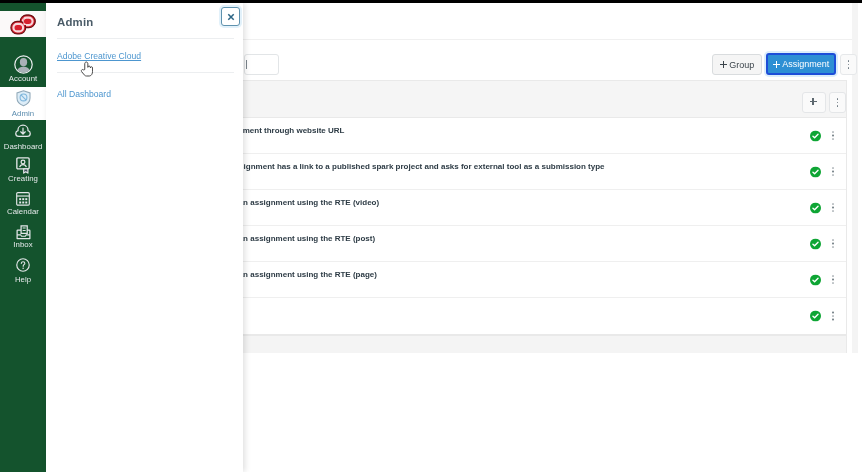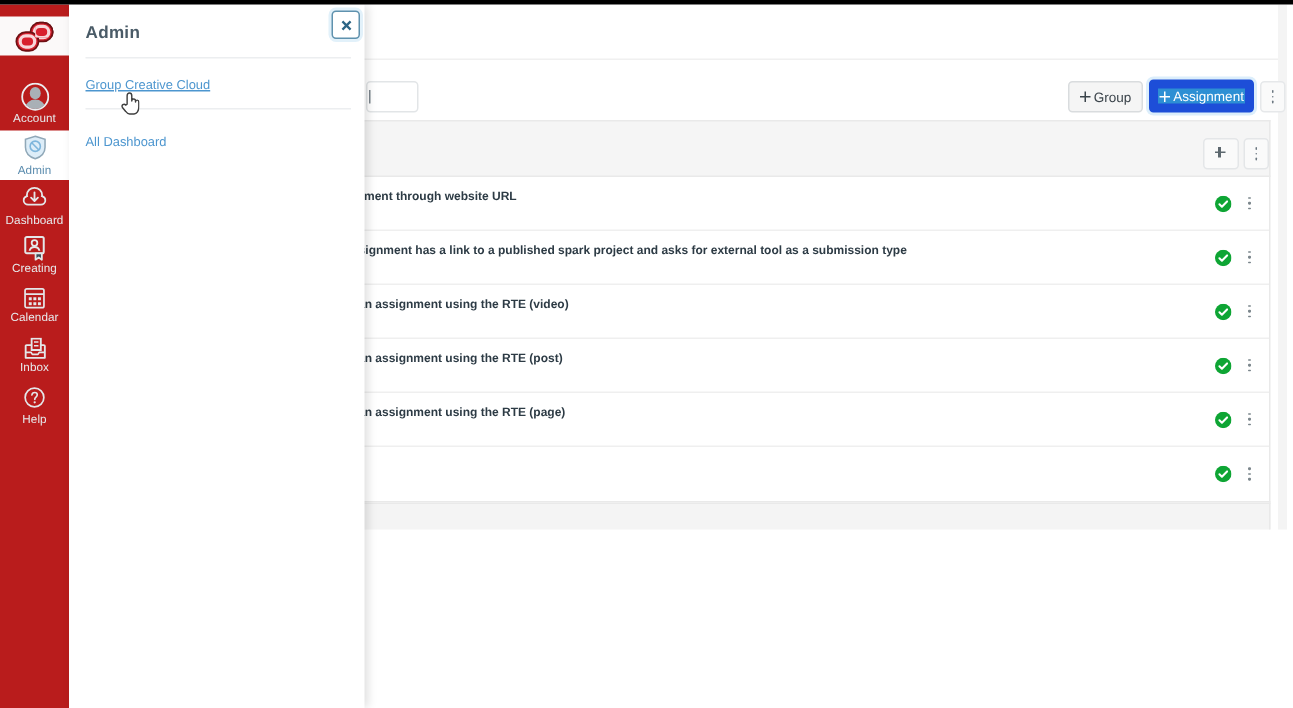--- a/index.html
+++ b/index.html
@@ -2,42 +2,42 @@
 <html><head>
 <meta charset="utf-8">
 <style>
   html,body{margin:0;padding:0;}
   body{width:862px;height:472px;overflow:hidden;background:#fff;
        font-family:"Liberation Sans", sans-serif;-webkit-font-smoothing:antialiased;}
   .app{position:relative;width:862px;height:472px;overflow:hidden;background:#fff;}
   .topbar{position:absolute;left:0;top:0;width:862px;height:3px;background:#000;z-index:80;}
 
   
-  .gnav{position:absolute;left:0;top:3px;width:46px;height:469px;background:#b91c1c;z-index:30;}
+  .gnav{position:absolute;left:0;top:3px;width:46px;height:469px;background:#14532d;z-index:30;}
   .gnav-logo{position:absolute;left:0;top:8px;width:46px;height:26px;background:#fbf9f9;
              display:flex;align-items:center;justify-content:center;}
   .gnav-item{position:absolute;left:0;width:46px;text-align:center;color:#fff;text-decoration:none;
              box-sizing:border-box;}
   .gnav-item .ico{position:absolute;left:0;width:46px;line-height:0;display:flex;justify-content:center;}
   .gnav-item .lbl{position:absolute;left:0;width:46px;font-size:7.8px;line-height:8px;letter-spacing:.05px;
                   color:#E7EAEC;}
   .gnav-item.active{background:#fff;}
   .gnav-item.active .lbl{color:#5B8CAE;}
 
   
   .content{position:absolute;left:46px;top:3px;width:816px;height:350px;background:#fff;z-index:5;
            overflow:hidden;}
   .toolbar-divider{position:absolute;left:0;top:36px;width:810px;height:1px;background:#F0F0F0;}
   .search{position:absolute;left:198px;top:51px;width:35px;height:21px;border:1px solid #E2E5E7;
           border-radius:3px;background:#fff;box-sizing:border-box;}
   .search .caret{position:absolute;left:1px;top:5px;width:1px;height:9px;background:#7b858c;}
   .btn{position:absolute;box-sizing:border-box;border-radius:3px;font-size:9px;
        display:flex;align-items:center;justify-content:center;}
   .btn-group{left:666px;top:51px;width:50px;height:21px;border:1px solid #D9DCDE;background:#F5F5F5;color:#3B444B;}
-  .btn-assign{left:720px;top:50px;width:70px;height:22px;background:#2D8FD4;color:#fff;border:6px solid #1d4ed8;
+  .btn-assign{left:720px;top:50px;width:70px;height:22px;background:#2D8FD4;color:#fff;border:2px solid #1d4ed8;
               box-shadow:0 0 0 2px #DCEEFB;}
   .btn-kebab{left:794px;top:51px;width:17px;height:21px;border:1px solid #E6E8EA;background:#FAFAFA;z-index:8;}
   .plus{display:inline-block;width:7px;height:7px;position:relative;margin-right:2.5px;}
   .plus::before,.plus::after{content:"";position:absolute;background:currentColor;}
   .plus::before{left:0;top:3px;width:7px;height:1.2px;}
   .plus::after{top:0;left:2.9px;height:7px;width:1.2px;}
   .kebab{display:flex;flex-direction:column;justify-content:center;align-items:center;height:100%;}
   .kebab i{width:1.5px;height:1.5px;background:#6b7780;border-radius:50%;margin:1.1px 0;display:block;}
 
   
@@ -297,21 +297,21 @@
 
   <div class="tray">
     <h2>Admin</h2>
     <div class="tray-close">
       <svg width="8" height="8" viewBox="0 0 10 10">
         <path d="M1.6 1.6 L8.4 8.4 M8.4 1.6 L1.6 8.4" stroke="#2C6585" stroke-width="1.9" fill="none"></path>
       </svg>
     </div>
     <div class="tray-links">
         <div class="hr"></div>
-        <a class="tray-link underline">Group Creative Cloud</a>
+        <a class="tray-link underline">Adobe Creative Cloud</a>
         <div class="hr"></div>
         <a class="tray-link second">All Dashboard</a>
       </div>
     <div class="cursor">
       <svg width="13" height="16" viewBox="0 0 26 32">
         <path d="M9.5 17V5.5C9.5 3.6 10.8 2 12.6 2c1.8 0 3.1 1.6 3.1 3.5v7.2
                  c0-1.5 1.1-2.6 2.5-2.6 1.4 0 2.5 1.1 2.5 2.6v1.2
                  c0-1.4 1-2.4 2.2-2.4 1.2 0 2.2 1 2.2 2.4v6.8
                  c0 5-2.6 9.3-6.4 9.3h-5.9c-2.5 0-3.8-1.5-5.2-3.4L3.3 21.3
                  c-1-1.3-.7-2.9.5-3.8 1.2-.9 2.8-.6 3.8.7z" fill="#fff" stroke="#3f3f3f" stroke-width="1.9" stroke-linejoin="round"></path>

